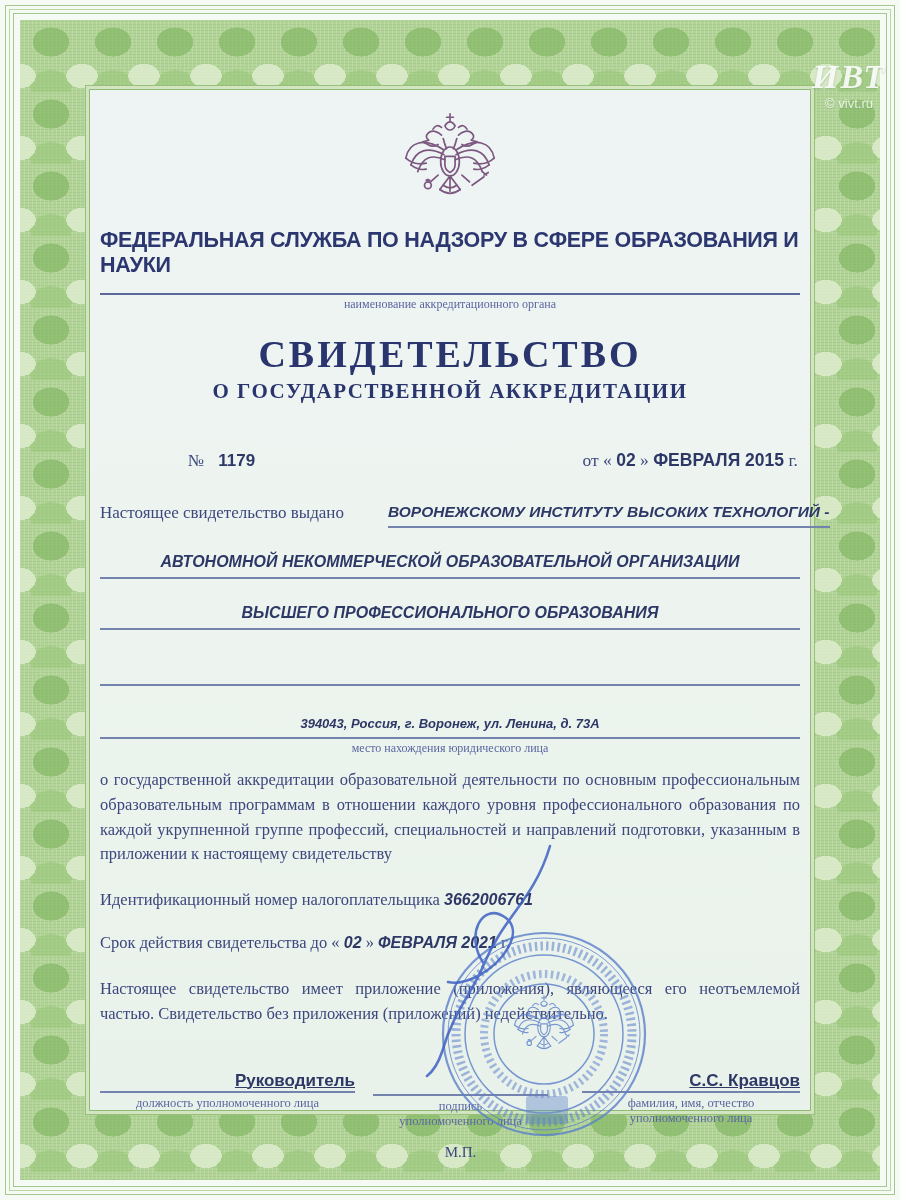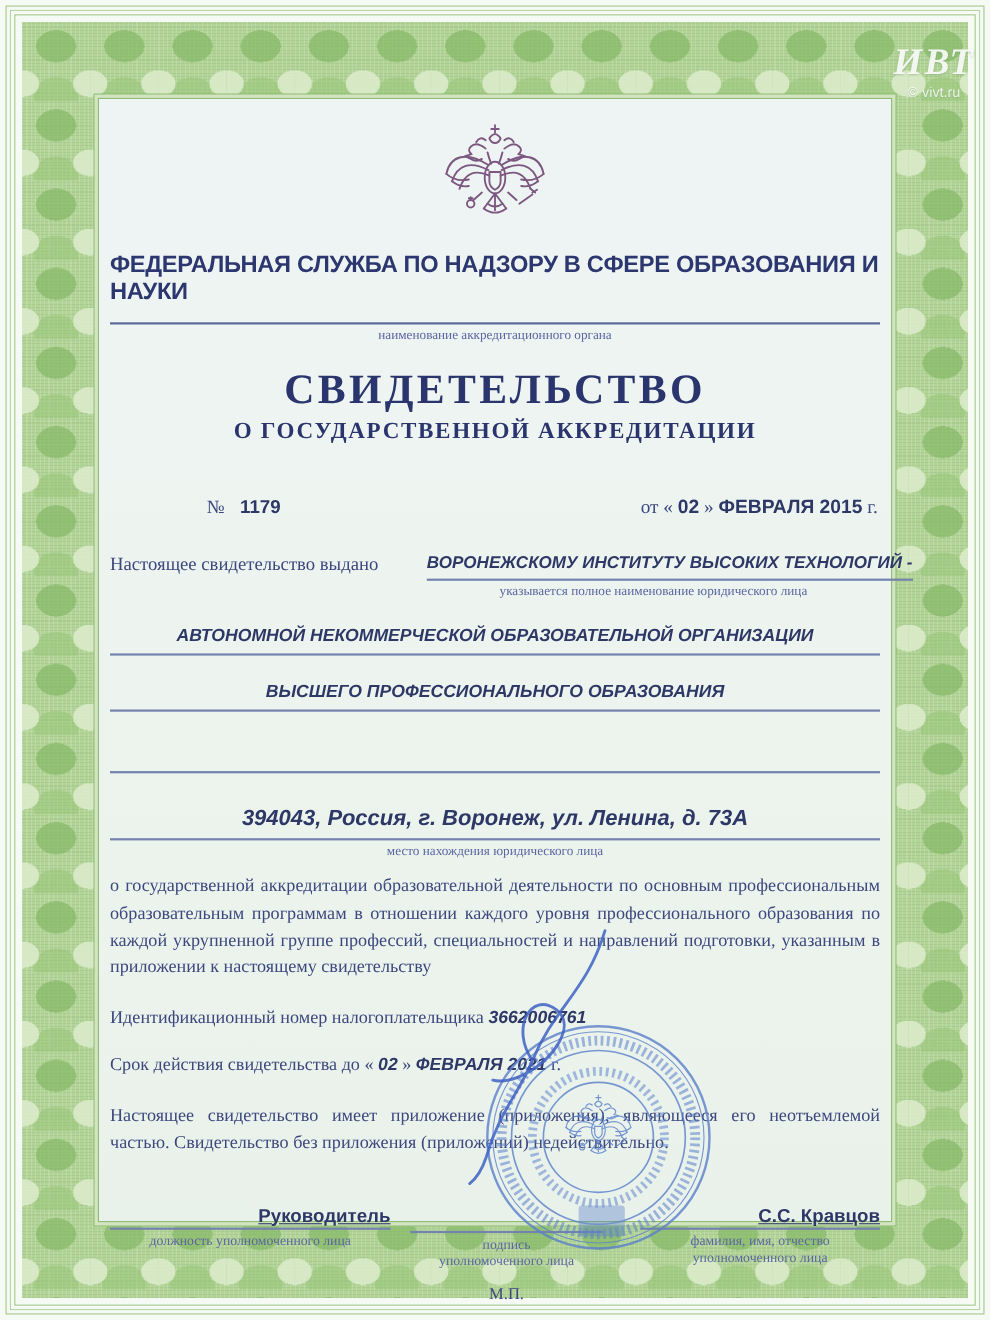--- a/index.html
+++ b/index.html
@@ -23,21 +23,21 @@
       repeating-linear-gradient(0deg, rgba(110,160,80,.16) 0 1px, transparent 1px 3px);
     background-size:62px 72px,62px 72px,62px 72px,62px 72px,auto,auto;
   }
   .paper{
     position:absolute;inset:90px;
     background:linear-gradient(180deg,#eef4f4 0%,#edf4ef 50%,#e9f2ea 100%);
     box-shadow:0 0 0 1px #8fbc74, 0 0 0 4px #d2e5c0, 0 0 0 5px #96c07c;
   }
 
   
-  .watermark{position:absolute;top:38px;right:14px;z-index:6;text-align:center;color:rgba(255,255,255,.88);}
+  .watermark{position:absolute;top:58px;right:14px;z-index:6;text-align:center;color:rgba(255,255,255,.88);}
   .wm-logo{font:italic bold 34px "Liberation Serif",serif;letter-spacing:2px;text-shadow:0 1px 2px rgba(110,150,110,.45);}
   .wm-cr{font:13px "Liberation Sans",sans-serif;color:rgba(255,255,255,.8);text-shadow:0 1px 1px rgba(110,150,110,.4);}
 
   
   .content{position:absolute;inset:90px;padding:12px 10px 0;box-sizing:border-box;z-index:2;}
   .emblem{display:block;margin:4px auto 6px;width:102px;height:116px;color:#7c5880;}
 
   .agency{
     font-family:"Liberation Sans",sans-serif;font-weight:bold;
     font-size:21.5px;color:#2c3770;padding-bottom:15px;border-bottom:2px solid #5c689a;
@@ -59,21 +59,21 @@
 
   .issued-row{display:flex;align-items:flex-end;margin-top:32px;}
   .issued-lead{flex:0 0 288px;font-size:17px;color:#3c477e;padding-bottom:5px;}
   .org-l1{flex:1;text-align:center;font:bold italic 15.5px "Liberation Sans",sans-serif;color:#2d3866;
           padding-bottom:5px;border-bottom:2px solid #7482ae;white-space:nowrap;}
   .org-cap{margin-left:288px;}
 
   .org-line{margin-top:25px;text-align:center;font:bold italic 16px "Liberation Sans",sans-serif;color:#2d3866;
             padding-bottom:6px;border-bottom:2px solid #7482ae;}
   .blank-line{margin-top:28px;height:26px;border-bottom:2px solid #7482ae;}
-  .address{margin-top:30px;font-size:20px;}
+  .address{margin-top:30px;font-size:13px;}
 
   .para{margin:12px 0 0;font-size:16.5px;line-height:1.5;text-align:justify;color:#3c477e;}
   .num-row{margin-top:23px;font-size:16.5px;color:#3c477e;}
   .num-row .filled-italic{font-size:16px;}
   .para2{margin-top:24px;}
 
   .sig-row{display:flex;margin-top:44px;}
   .sig-col{box-sizing:border-box;}
   .sig-col.left{width:39%;padding-right:18px;}
   .sig-col.mid{width:25%;}
@@ -154,21 +154,20 @@
         <span>»</span>
         <span class="filled">ФЕВРАЛЯ 2015</span>
         <span>г.</span>
       </div>
     </div>
 
     <div class="issued-row">
       <div class="issued-lead">Настоящее свидетельство выдано</div>
       <div class="org-l1">ВОРОНЕЖСКОМУ ИНСТИТУТУ ВЫСОКИХ ТЕХНОЛОГИЙ -</div>
     </div>
-    <div class="caption org-cap">указывается полное наименование юридического лица</div>
 
     <div class="org-line">АВТОНОМНОЙ НЕКОММЕРЧЕСКОЙ ОБРАЗОВАТЕЛЬНОЙ ОРГАНИЗАЦИИ</div>
     <div class="org-line">ВЫСШЕГО ПРОФЕССИОНАЛЬНОГО ОБРАЗОВАНИЯ</div>
     <div class="blank-line"></div>
 
     <div class="org-line address">394043, Россия, г. Воронеж, ул. Ленина, д. 73А</div>
     <div class="caption">место нахождения юридического лица</div>
 
     <p class="para">о государственной аккредитации образовательной деятельности по основным профессиональным образовательным программам в отношении каждого уровня профессионального образования по каждой укрупненной группе профессий, специальностей и  направлений подготовки, указанным в приложении к настоящему свидетельству</p>
 

